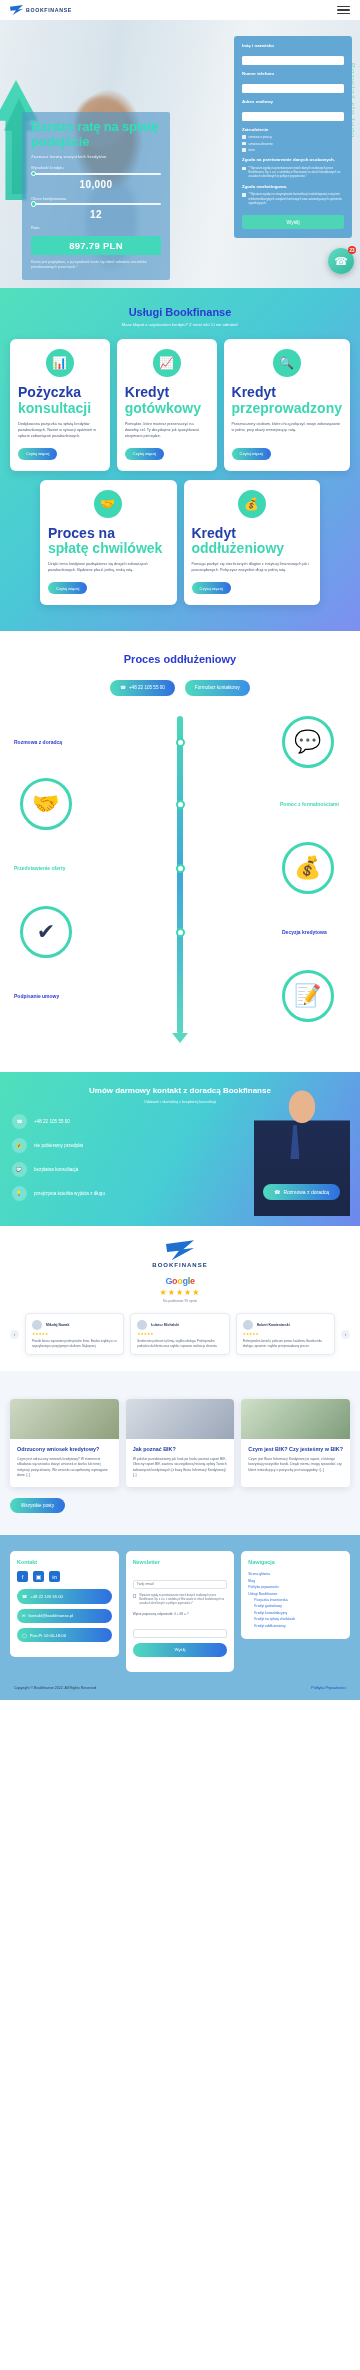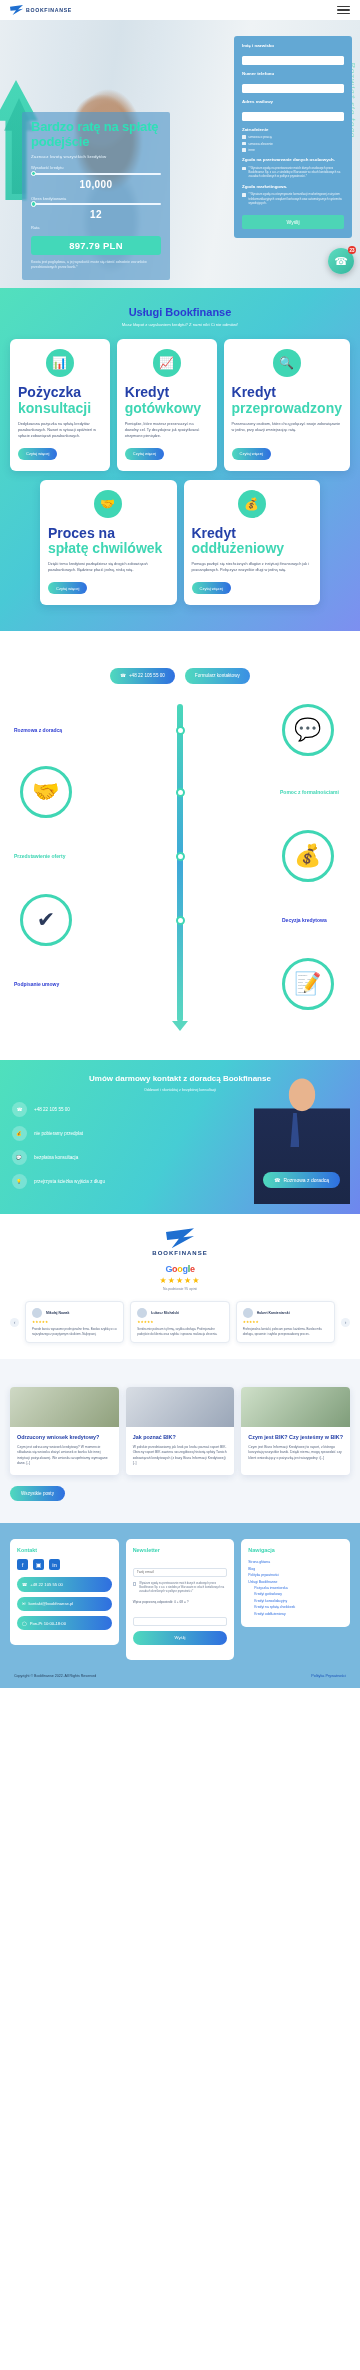--- a/index.html
+++ b/index.html
@@ -288,20 +288,21 @@
       <div class="card">
         <div class="card-ic">💰</div>
         <div class="card-t"><span>Kredyt</span><span class="l2">oddłużeniowy</span></div>
         <div class="card-d">Pomaga pozbyć się niechcianych długów z instytucji finansowych jak i pozarządowych. Połączysz wszystkie długi w jedną ratę.</div>
         <button class="card-b">Czytaj więcej</button>
       </div>
     </div>
   </div>
 
   <div class="process">
+    <div class="p-title">Proces oddłużeniowy</div>
     <div class="p-btns">
       <button class="pill a">
           <span>☎</span>
           <span>+48 22 105 55 00</span>
         </button>
       <button class="pill b">Formularz kontaktowy</button>
     </div>
 
     <div class="timeline">
       <div class="tl-line"></div>

